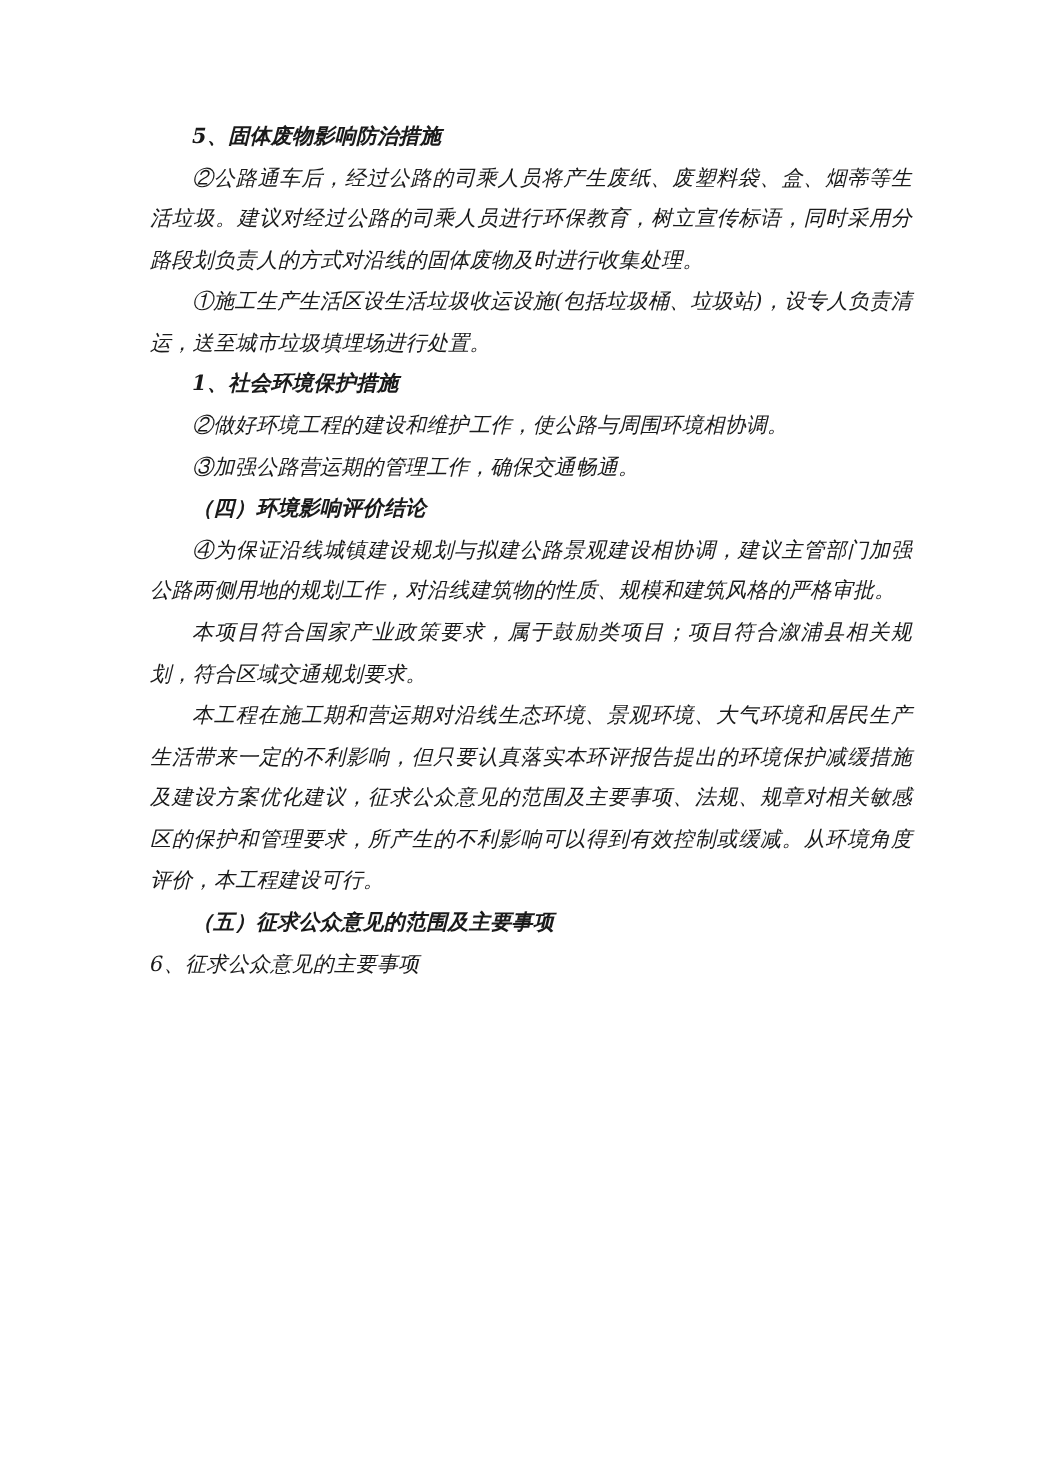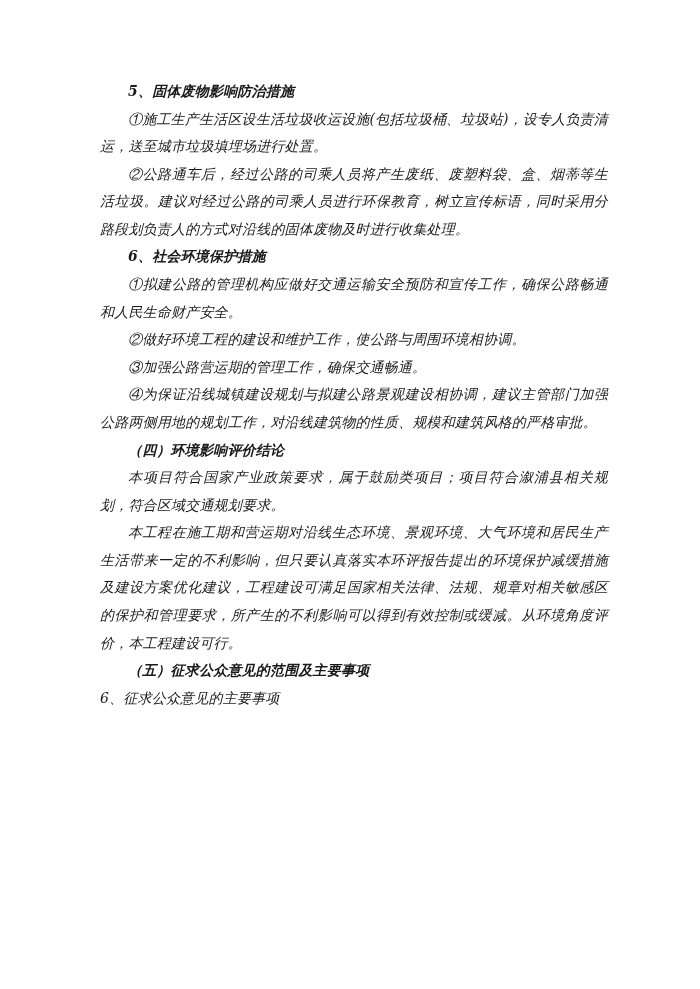--- a/index.html
+++ b/index.html
@@ -51,30 +51,29 @@
     margin: 0;
   }
 </style>
 </head>
 <body>
 
 <div class="page">
   <div class="doc-body">
 
     <p class="blk heading">5、固体废物影响防治措施</p>
+    <p class="blk indent-2">②公路通车后，经过公路的司乘人员将产生废纸、废塑料袋、盒、烟蒂等生活垃圾。建议对经过公路的司乘人员进行环保教育，树立宣传标语，同时采用分路段划负责人的方式对沿线的固体废物及时进行收集处理。</p>
     <p class="blk indent-2">①施工生产生活区设生活垃圾收运设施(包括垃圾桶、垃圾站)，设专人负责清运，送至城市垃圾填埋场进行处置。</p>
-    <p class="blk indent-2">②公路通车后，经过公路的司乘人员将产生废纸、废塑料袋、盒、烟蒂等生活垃圾。建议对经过公路的司乘人员进行环保教育，树立宣传标语，同时采用分路段划负责人的方式对沿线的固体废物及时进行收集处理。</p>
 
-    <p class="blk heading">6、社会环境保护措施</p>
-    <p class="blk indent-2">①拟建公路的管理机构应做好交通运输安全预防和宣传工作，确保公路畅通和人民生命财产安全。</p>
+    <p class="blk heading">1、社会环境保护措施</p>
     <p class="blk indent-2">②做好环境工程的建设和维护工作，使公路与周围环境相协调。</p>
     <p class="blk indent-2">③加强公路营运期的管理工作，确保交通畅通。</p>
+    <p class="blk heading">（四）环境影响评价结论</p>
+
     <p class="blk indent-2">④为保证沿线城镇建设规划与拟建公路景观建设相协调，建议主管部门加强公路两侧用地的规划工作，对沿线建筑物的性质、规模和建筑风格的严格审批。</p>
-
-    <p class="blk heading">（四）环境影响评价结论</p>
     <p class="blk indent-2">本项目符合国家产业政策要求，属于鼓励类项目；项目符合溆浦县相关规划，符合区域交通规划要求。</p>
-    <p class="blk indent-2">本工程在施工期和营运期对沿线生态环境、景观环境、大气环境和居民生产生活带来一定的不利影响，但只要认真落实本环评报告提出的环境保护减缓措施及建设方案优化建议，工程建设可满足国家相关法律、法规、规章对相关敏感区的保护和管理要求，所产生的不利影响可以得到有效控制或缓减。从环境角度评价，本工程建设可行。</p>
+    <p class="blk indent-2">本工程在施工期和营运期对沿线生态环境、景观环境、大气环境和居民生产生活带来一定的不利影响，但只要认真落实本环评报告提出的环境保护减缓措施及建设方案优化建议，征求公众意见的范围及主要事项、法规、规章对相关敏感区的保护和管理要求，所产生的不利影响可以得到有效控制或缓减。从环境角度评价，本工程建设可行。</p>
 
     <p class="blk heading">（五）征求公众意见的范围及主要事项</p>
     <p class="blk subhead">6、征求公众意见的主要事项</p>
 
   </div>
 </div>
 
 </body></html>

